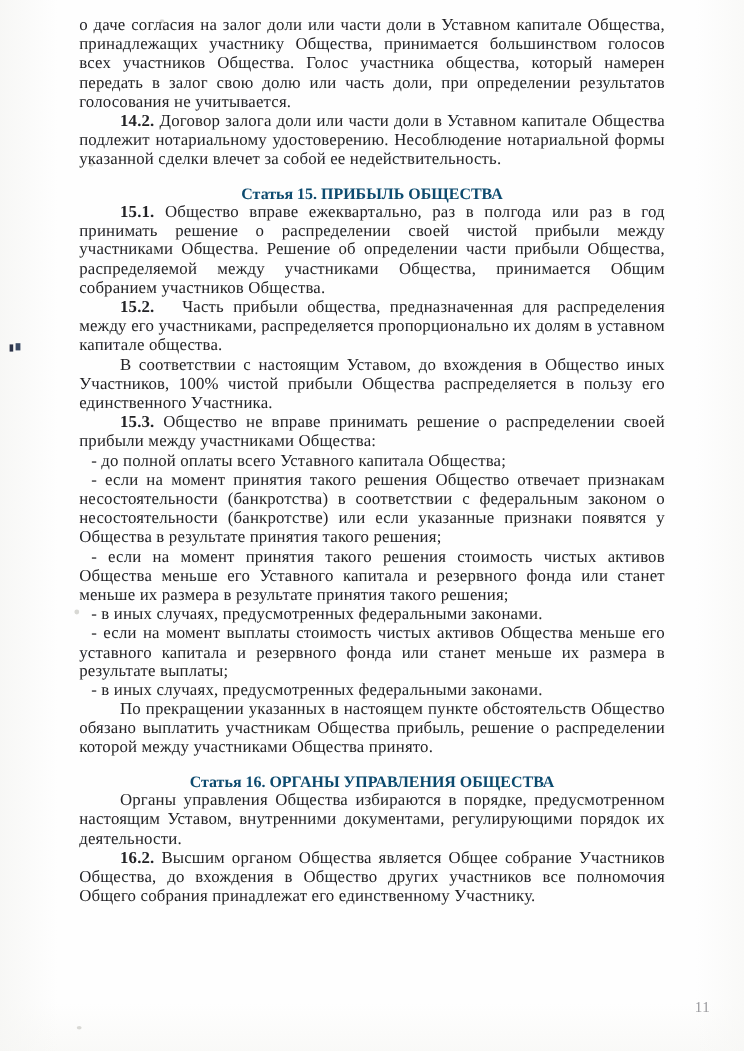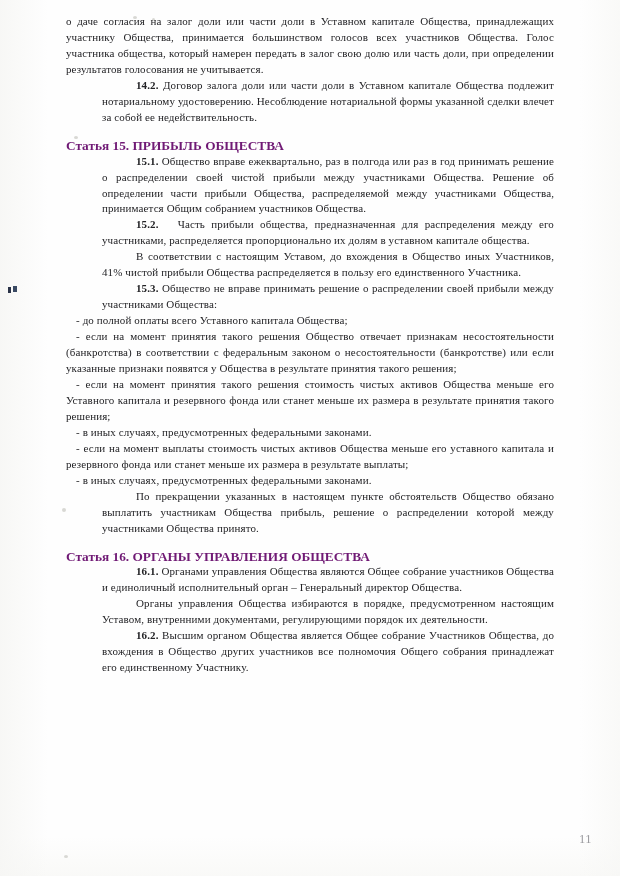--- a/index.html
+++ b/index.html
@@ -30,37 +30,37 @@
   #content {
     position: absolute;
     left: 66px;
     top: 14px;
     width: 488px;
   }
   p {
     margin: 0;
     padding: 0;
     color: #232326;
-    font-size: 11px;
+    font-size: 14px;
     line-height: 15.95px;
     text-align: justify;
     text-justify: inter-word;
     letter-spacing: 0.01em;
   }
-  p.indent { text-indent: 34px; margin-left: 36px; }
+  p.indent { text-indent: 34px; }
   p.dash   { text-indent: 10px; }
   p.flush  { text-indent: 0; }
   h2.article {
     margin: 0;
     padding: 0;
     font-size: 13.3px;
     line-height: 15.95px;
     font-weight: bold;
-    text-align: left;
-    color: #701a75;
+    text-align: center;
+    color: #0c4a6e;
   }
   .sp-md { height: 12px; }
   .num { font-weight: bold; }
   .pagenum {
     position: absolute;
     right: 28px;
     top: 832px;
     font-size: 12.5px;
     color: #9a9a9e;
     letter-spacing: 0.04em;
@@ -113,40 +113,39 @@
     <p class="indent"><span class="num">14.2.</span> <span>Договор залога доли или части доли в Уставном капитале Общества подлежит нотариальному удостоверению. Несоблюдение нотариальной формы указанной сделки влечет за собой ее недействительность.</span></p>
 
     <div class="sp-md"></div>
 
     <h2 class="article">Статья 15. ПРИБЫЛЬ ОБЩЕСТВА</h2>
 
     <p class="indent"><span class="num">15.1.</span> <span>Общество вправе ежеквартально, раз в полгода или раз в год принимать решение о распределении своей чистой прибыли между участниками Общества. Решение об определении части прибыли Общества, распределяемой между участниками Общества, принимается Общим собранием участников Общества.</span></p>
 
     <p class="indent"><span class="num">15.2.</span> &nbsp; <span>Часть прибыли общества, предназначенная для распределения между его участниками, распределяется пропорционально их долям в уставном капитале общества.</span></p>
 
-    <p class="indent">В соответствии с настоящим Уставом, до вхождения в Общество иных Участников, 41% чистой прибыли Общества распределяется в пользу его единственного Участника.</p>
+    <p class="indent">В соответствии с настоящим Уставом, до вхождения в Общество иных Участников, 100% чистой прибыли Общества распределяется в пользу его единственного Участника.</p>
 
     <p class="indent"><span class="num">15.3.</span> <span>Общество не вправе принимать решение о распределении своей прибыли между участниками Общества:</span></p>
 
     <p class="dash">- до полной оплаты всего Уставного капитала Общества;</p>
     <p class="dash">- если на момент принятия такого решения Общество отвечает признакам несостоятельности (банкротства) в соответствии с федеральным законом о несостоятельности (банкротстве) или если указанные признаки появятся у Общества в результате принятия такого решения;</p>
     <p class="dash">- если на момент принятия такого решения стоимость чистых активов Общества меньше его Уставного капитала и резервного фонда или станет меньше их размера в результате принятия такого решения;</p>
     <p class="dash">- в иных случаях, предусмотренных федеральными законами.</p>
 
 
     <p class="dash">- если на момент выплаты стоимость чистых активов Общества меньше его уставного капитала и резервного фонда или станет меньше их размера в результате выплаты;</p>
     <p class="dash">- в иных случаях, предусмотренных федеральными законами.</p>
 
     <p class="indent">По прекращении указанных в настоящем пункте обстоятельств Общество обязано выплатить участникам Общества прибыль, решение о распределении которой между участниками Общества принято.</p>
 
     <div class="sp-md"></div>
 
     <h2 class="article">Статья 16. ОРГАНЫ УПРАВЛЕНИЯ ОБЩЕСТВА</h2>
 
-    <p class="indent"><span class="num">16.1.</span> <span>Органами управления Общества являются Общее собрание участников Общества и единоличный исполнительный орган – Генеральный директор Общества.</span></p>
 
     <p class="indent">Органы управления Общества избираются в порядке, предусмотренном настоящим Уставом, внутренними документами, регулирующими порядок их деятельности.</p>
 
     <p class="indent"><span class="num">16.2.</span> <span>Высшим органом Общества является Общее собрание Участников Общества, до вхождения в Общество других участников все полномочия Общего собрания принадлежат его единственному Участнику.</span></p>
 
   </div>
 
   <div class="pagenum">11</div>
 
 </div>

